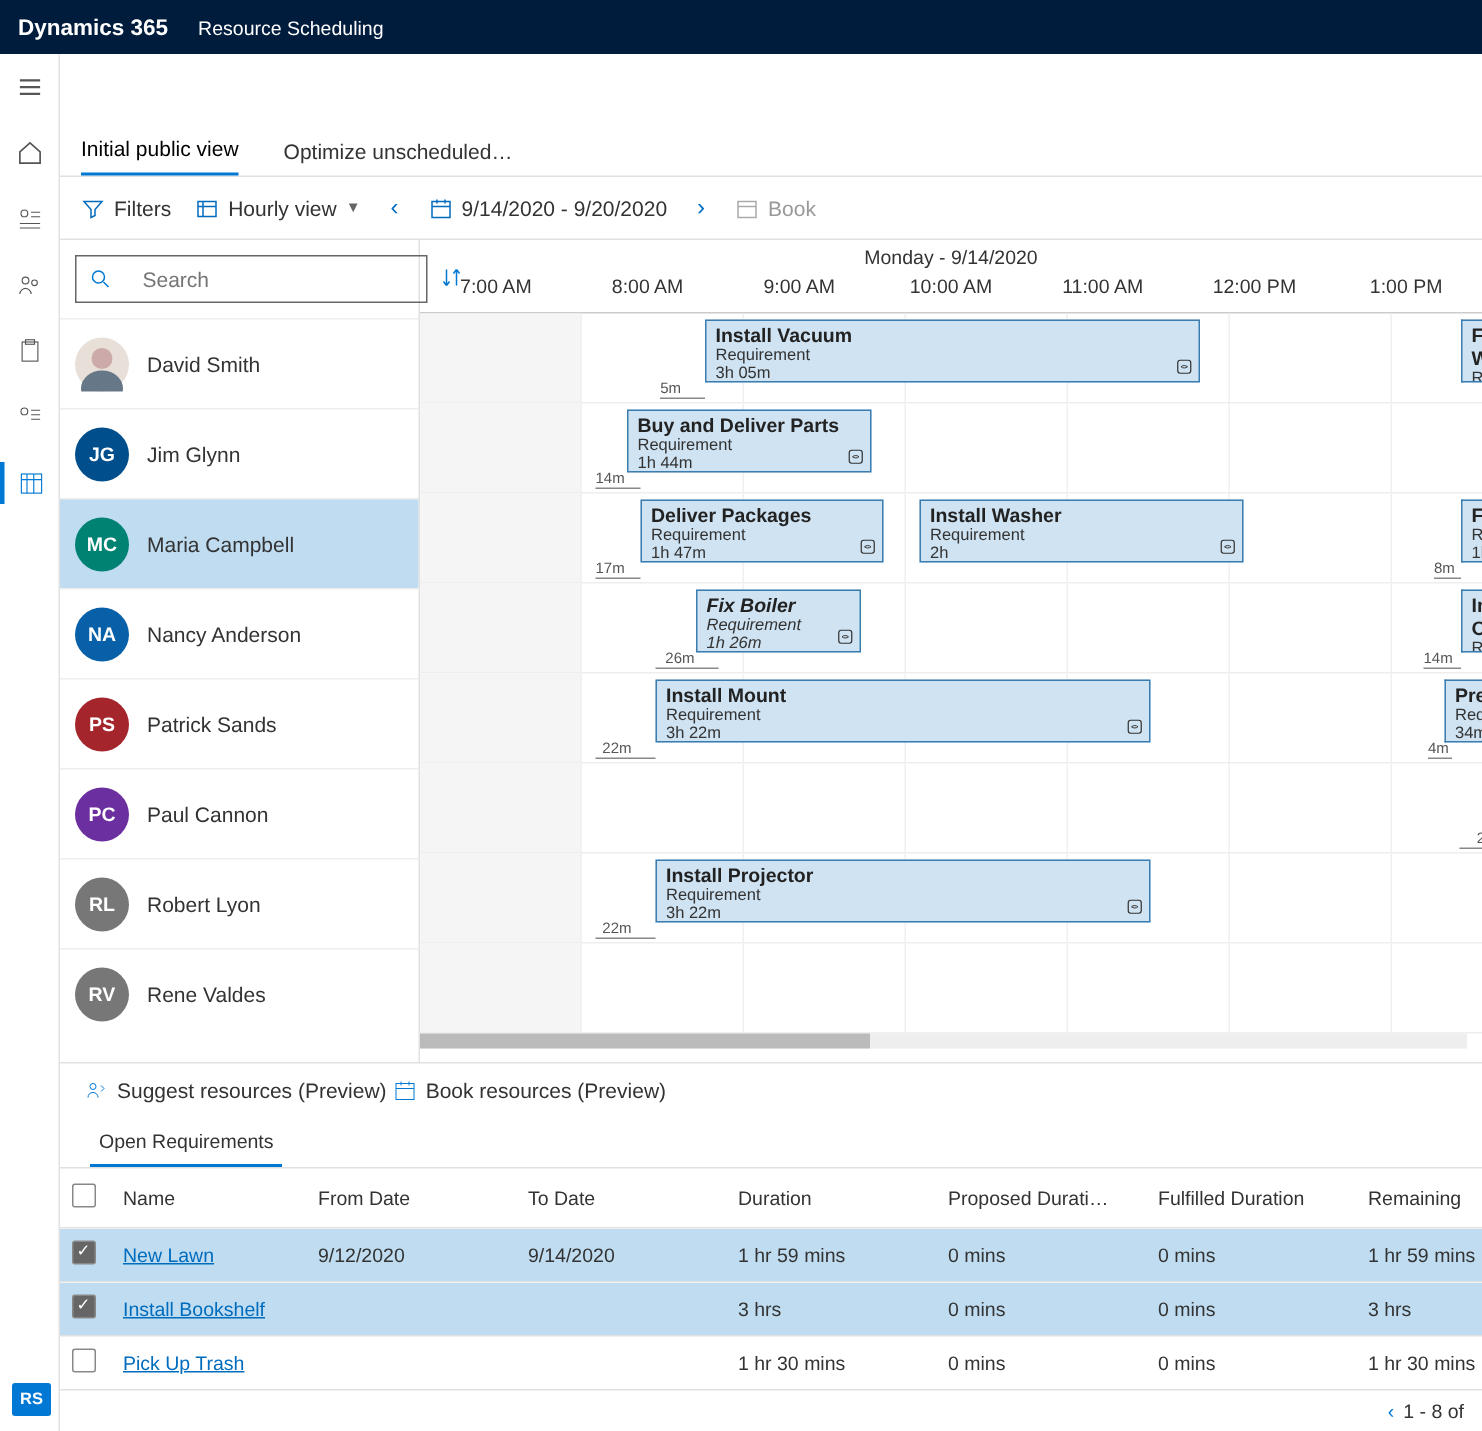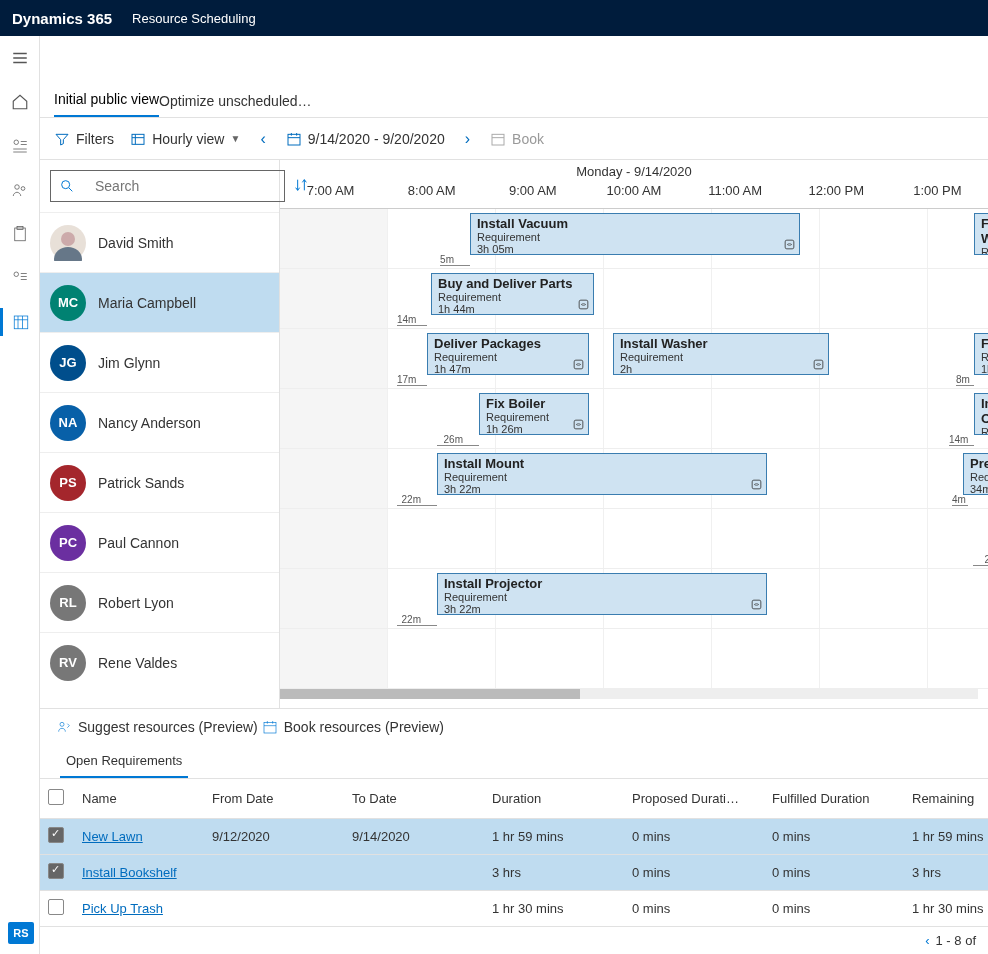--- a/index.html
+++ b/index.html
@@ -17,21 +17,21 @@
   .rail .rail-item { width: 40px; height: 28px; display: flex; align-items: center; justify-content: center; color: #555; cursor: pointer; }
   .rail .rail-item.active { border-left: 3px solid #0078d4; color: #0078d4; }
   .rail svg { width: 18px; height: 18px; }
   .rail .corner-badge { position: absolute; bottom: 10px; left: 8px; width: 26px; height: 22px; background: #0078d4; color: #fff; font-size: 11px; font-weight: 600; display:flex; align-items:center; justify-content:center; border-radius:2px;}
 
   .main { flex: 1; display: flex; flex-direction: column; overflow:hidden; }
 
   .secondary-bar { height: 48px; }
 
   
-  .tabs { display: flex; padding: 0 14px; border-bottom: 1px solid #e1e1e1; height: 34px; align-items: flex-end; }
+  .tabs { display: flex; gap: 30px; padding: 0 14px; border-bottom: 1px solid #e1e1e1; height: 34px; align-items: flex-end; }
   .tab { padding-bottom: 8px; cursor: pointer; color: #333; font-size:14px;}
   .tab.active { border-bottom: 2px solid #0078d4; color: #000; font-weight:400; }
 
   
   .toolbar { display: flex; align-items: center; gap: 16px; padding: 8px 14px; border-bottom: 1px solid #e1e1e1; color: #333; height: 42px; }
   .toolbar .tb-group { display: flex; align-items: center; gap: 6px; cursor: pointer; }
   .toolbar svg { width: 16px; height: 16px; stroke: #006cbe; fill: none; }
   .toolbar .nav-arrow { color: #006cbe; font-size: 16px; padding: 0 4px; cursor: pointer;}
   .toolbar .disabled { color: #999; }
   .toolbar .disabled svg { stroke:#aaa; }
@@ -201,27 +201,27 @@
         <div class="resource-list" id="resource-list">
             <div class="resource-item">
               <div class="avatar" style="background: rgb(232, 224, 216);">
                 <svg width="36" height="36">
                   <circle cx="18" cy="14" r="7" fill="#caa"></circle>
                   <ellipse cx="18" cy="34" rx="14" ry="12" fill="#678"></ellipse>
                 </svg>
               </div>
               <span>David Smith</span>
             </div>
+            <div class="resource-item">
+              <div class="avatar" style="background: rgb(0, 78, 140);">JG</div>
+              <span>Jim Glynn</span>
+            </div>
             <div class="resource-item selected">
               <div class="avatar" style="background: rgb(0, 130, 114);">MC</div>
               <span>Maria Campbell</span>
-            </div>
-            <div class="resource-item">
-              <div class="avatar" style="background: rgb(0, 78, 140);">JG</div>
-              <span>Jim Glynn</span>
             </div>
             <div class="resource-item">
               <div class="avatar" style="background: rgb(8, 96, 168);">NA</div>
               <span>Nancy Anderson</span>
             </div>
             <div class="resource-item">
               <div class="avatar" style="background: rgb(164, 38, 44);">PS</div>
               <span>Patrick Sands</span>
             </div>
             <div class="resource-item">
@@ -277,21 +277,21 @@
             </div>
             <div class="grid-row">
               <div class="bg-cell shade" style="left: 0px;"></div>
               <div class="bg-cell" style="left: 108px;"></div>
               <div class="bg-cell" style="left: 216px;"></div>
               <div class="bg-cell" style="left: 324px;"></div>
               <div class="bg-cell" style="left: 432px;"></div>
               <div class="bg-cell" style="left: 540px;"></div>
               <div class="bg-cell" style="left: 648px;"></div>
               <div class="travel-label" style="left: 117px; width: 30px;">14m</div>
-              <div class="booking" style="left: 151px; width: 163px;">
+              <div class="booking" style="left: 138px; width: 163px;">
                 <div class="b-title">Buy and Deliver Parts</div>
                 <div class="b-sub">Requirement</div>
                 <div class="b-dur">1h 44m</div>
                 <svg class="corner" viewBox="0 0 24 24">
                   <rect x="4" y="4" width="16" height="16" rx="3" fill="none" stroke="#333" stroke-width="1.5"></rect>
                   <path d="M8 12c2-2 6-2 8 0M8 12c2 2 6 2 8 0" fill="none" stroke="#333" stroke-width="1.2"></path>
                 </svg>
               </div>
             </div>
             <div class="grid-row">
@@ -330,21 +330,21 @@
             </div>
             <div class="grid-row">
               <div class="bg-cell shade" style="left: 0px;"></div>
               <div class="bg-cell" style="left: 108px;"></div>
               <div class="bg-cell" style="left: 216px;"></div>
               <div class="bg-cell" style="left: 324px;"></div>
               <div class="bg-cell" style="left: 432px;"></div>
               <div class="bg-cell" style="left: 540px;"></div>
               <div class="bg-cell" style="left: 648px;"></div>
               <div class="travel-label" style="left: 157px; width: 42px;">26m</div>
-              <div class="booking" style="left: 199px; width: 110px;">
+              <div class="booking" style="left: 184px; width: 110px; font-style: italic;">
                 <div class="b-title">Fix Boiler</div>
                 <div class="b-sub">Requirement</div>
                 <div class="b-dur">1h 26m</div>
                 <svg class="corner" viewBox="0 0 24 24">
                   <rect x="4" y="4" width="16" height="16" rx="3" fill="none" stroke="#333" stroke-width="1.5"></rect>
                   <path d="M8 12c2-2 6-2 8 0M8 12c2 2 6 2 8 0" fill="none" stroke="#333" stroke-width="1.2"></path>
                 </svg>
               </div>
               <div class="travel-label" style="left: 669px; width: 25px;">14m</div>
               <div class="booking clip-right" style="left: 694px; width: 80px;">

